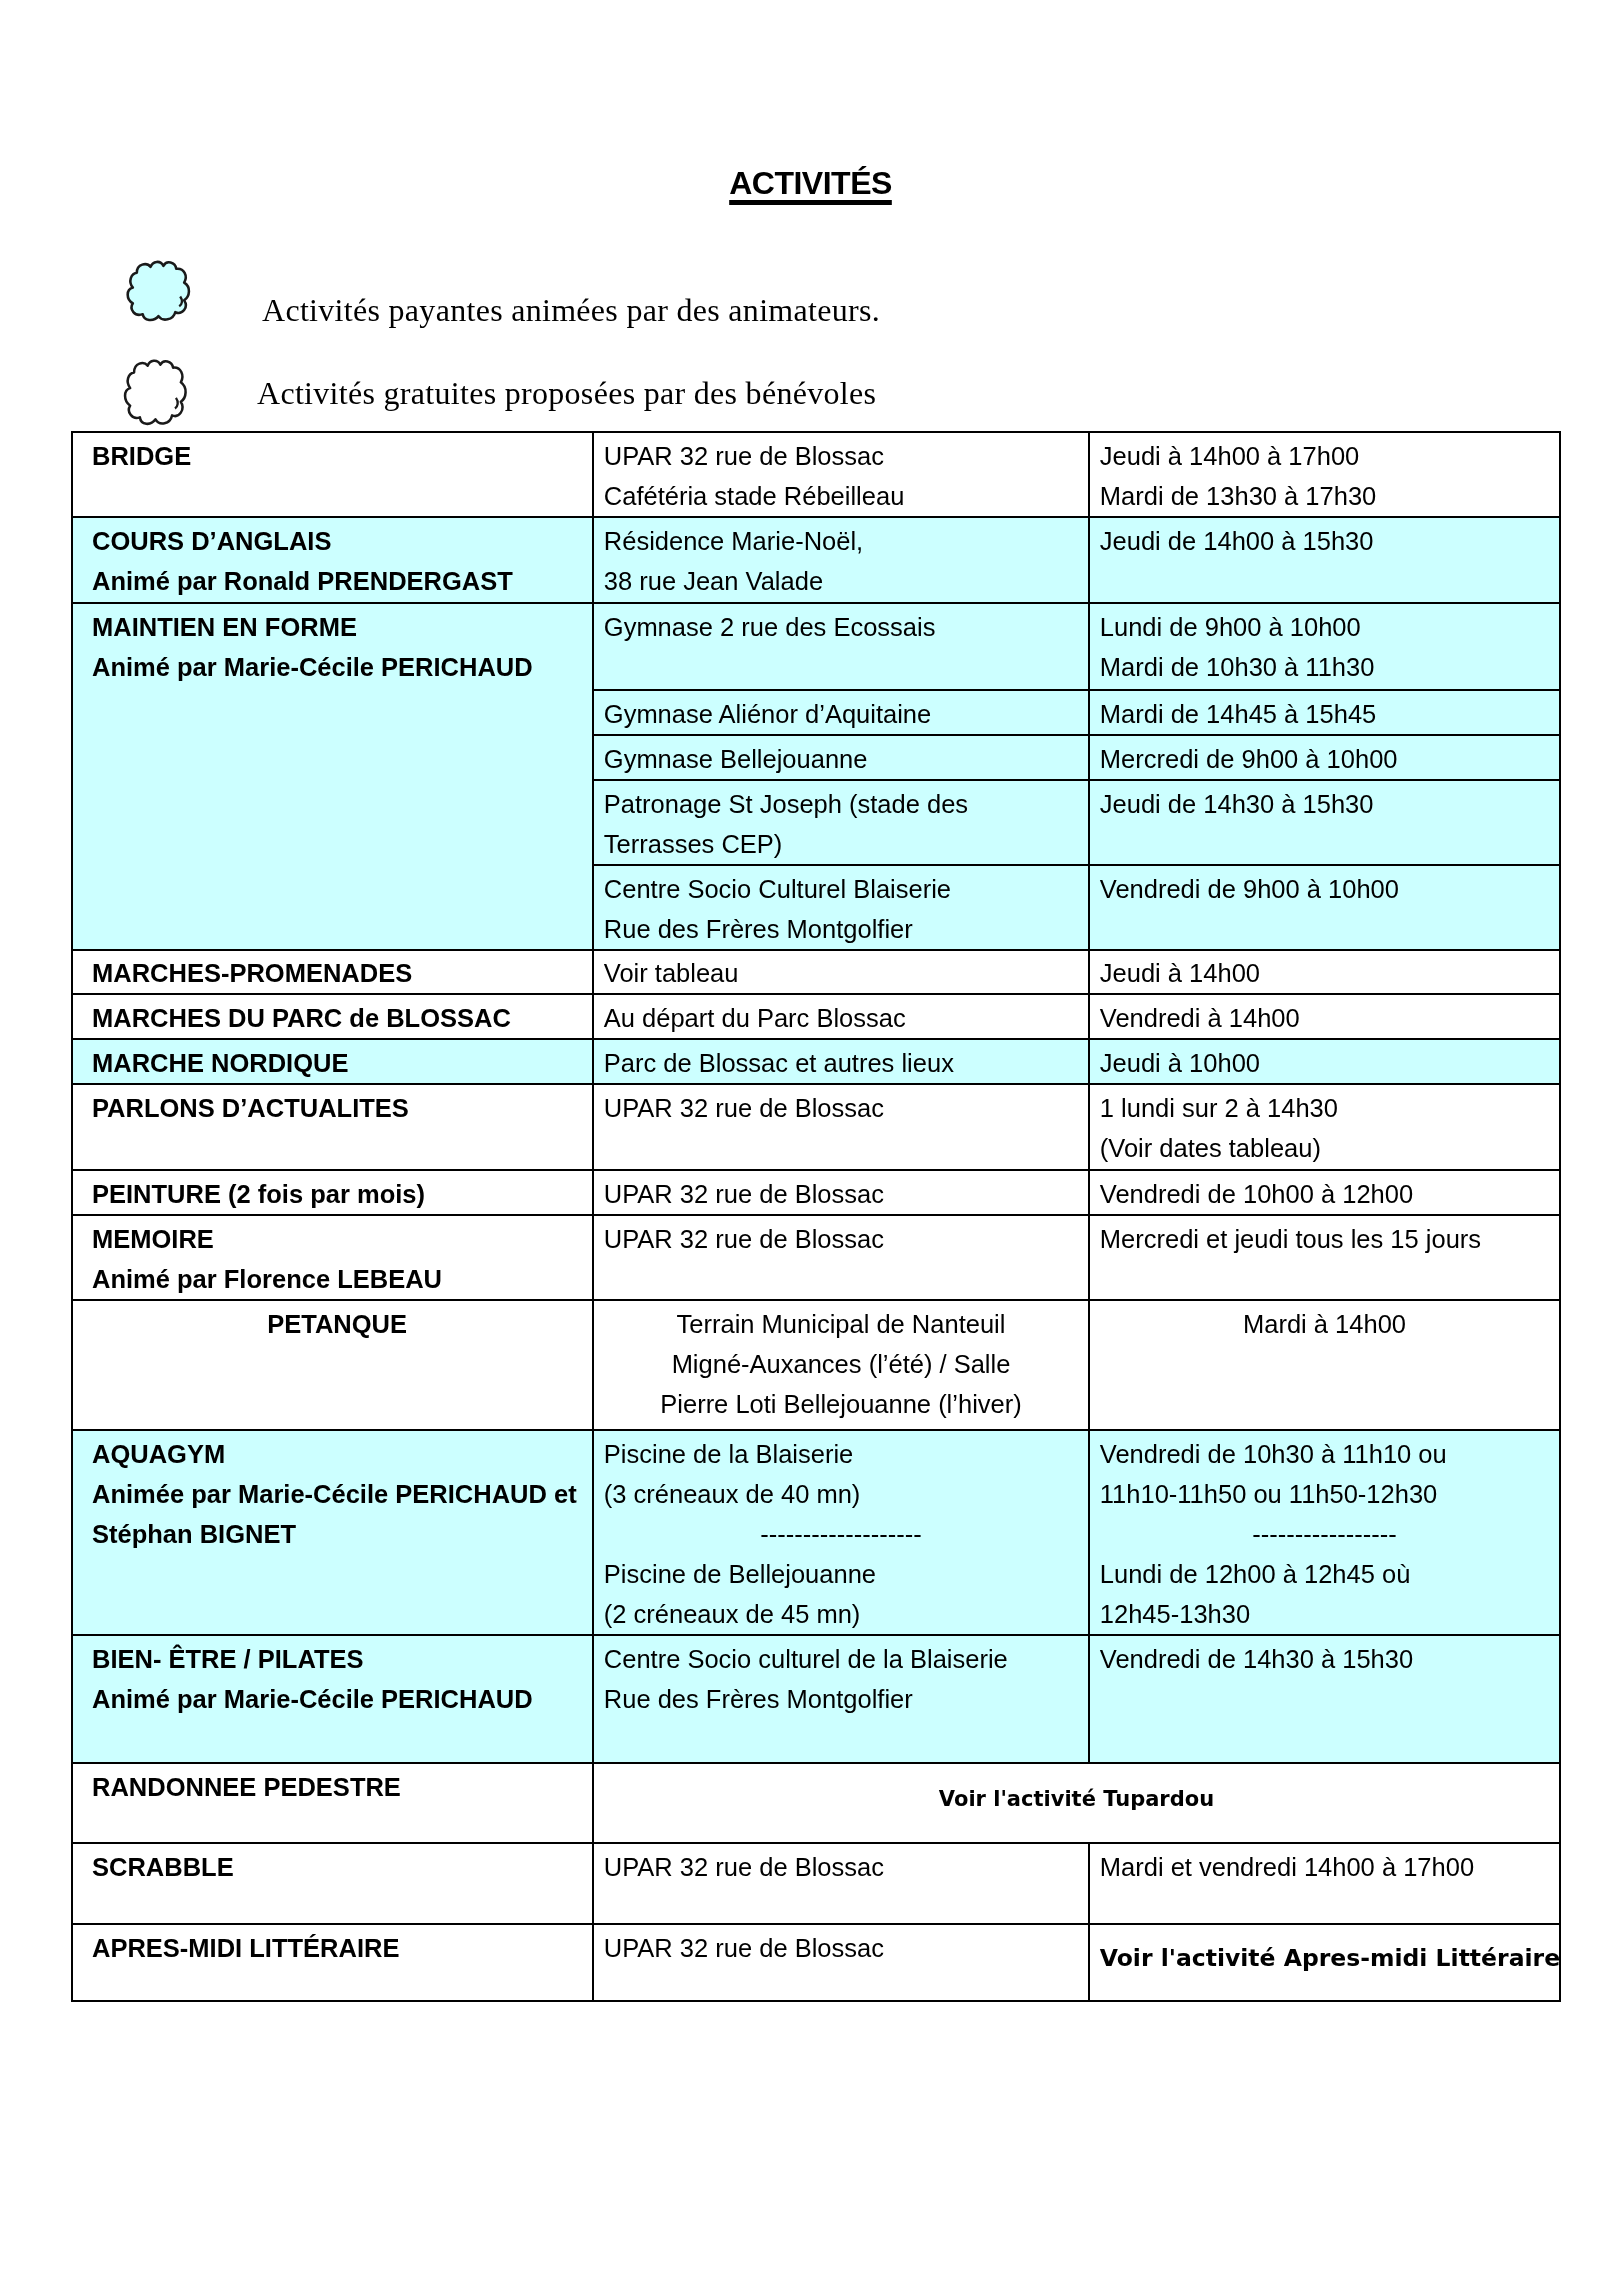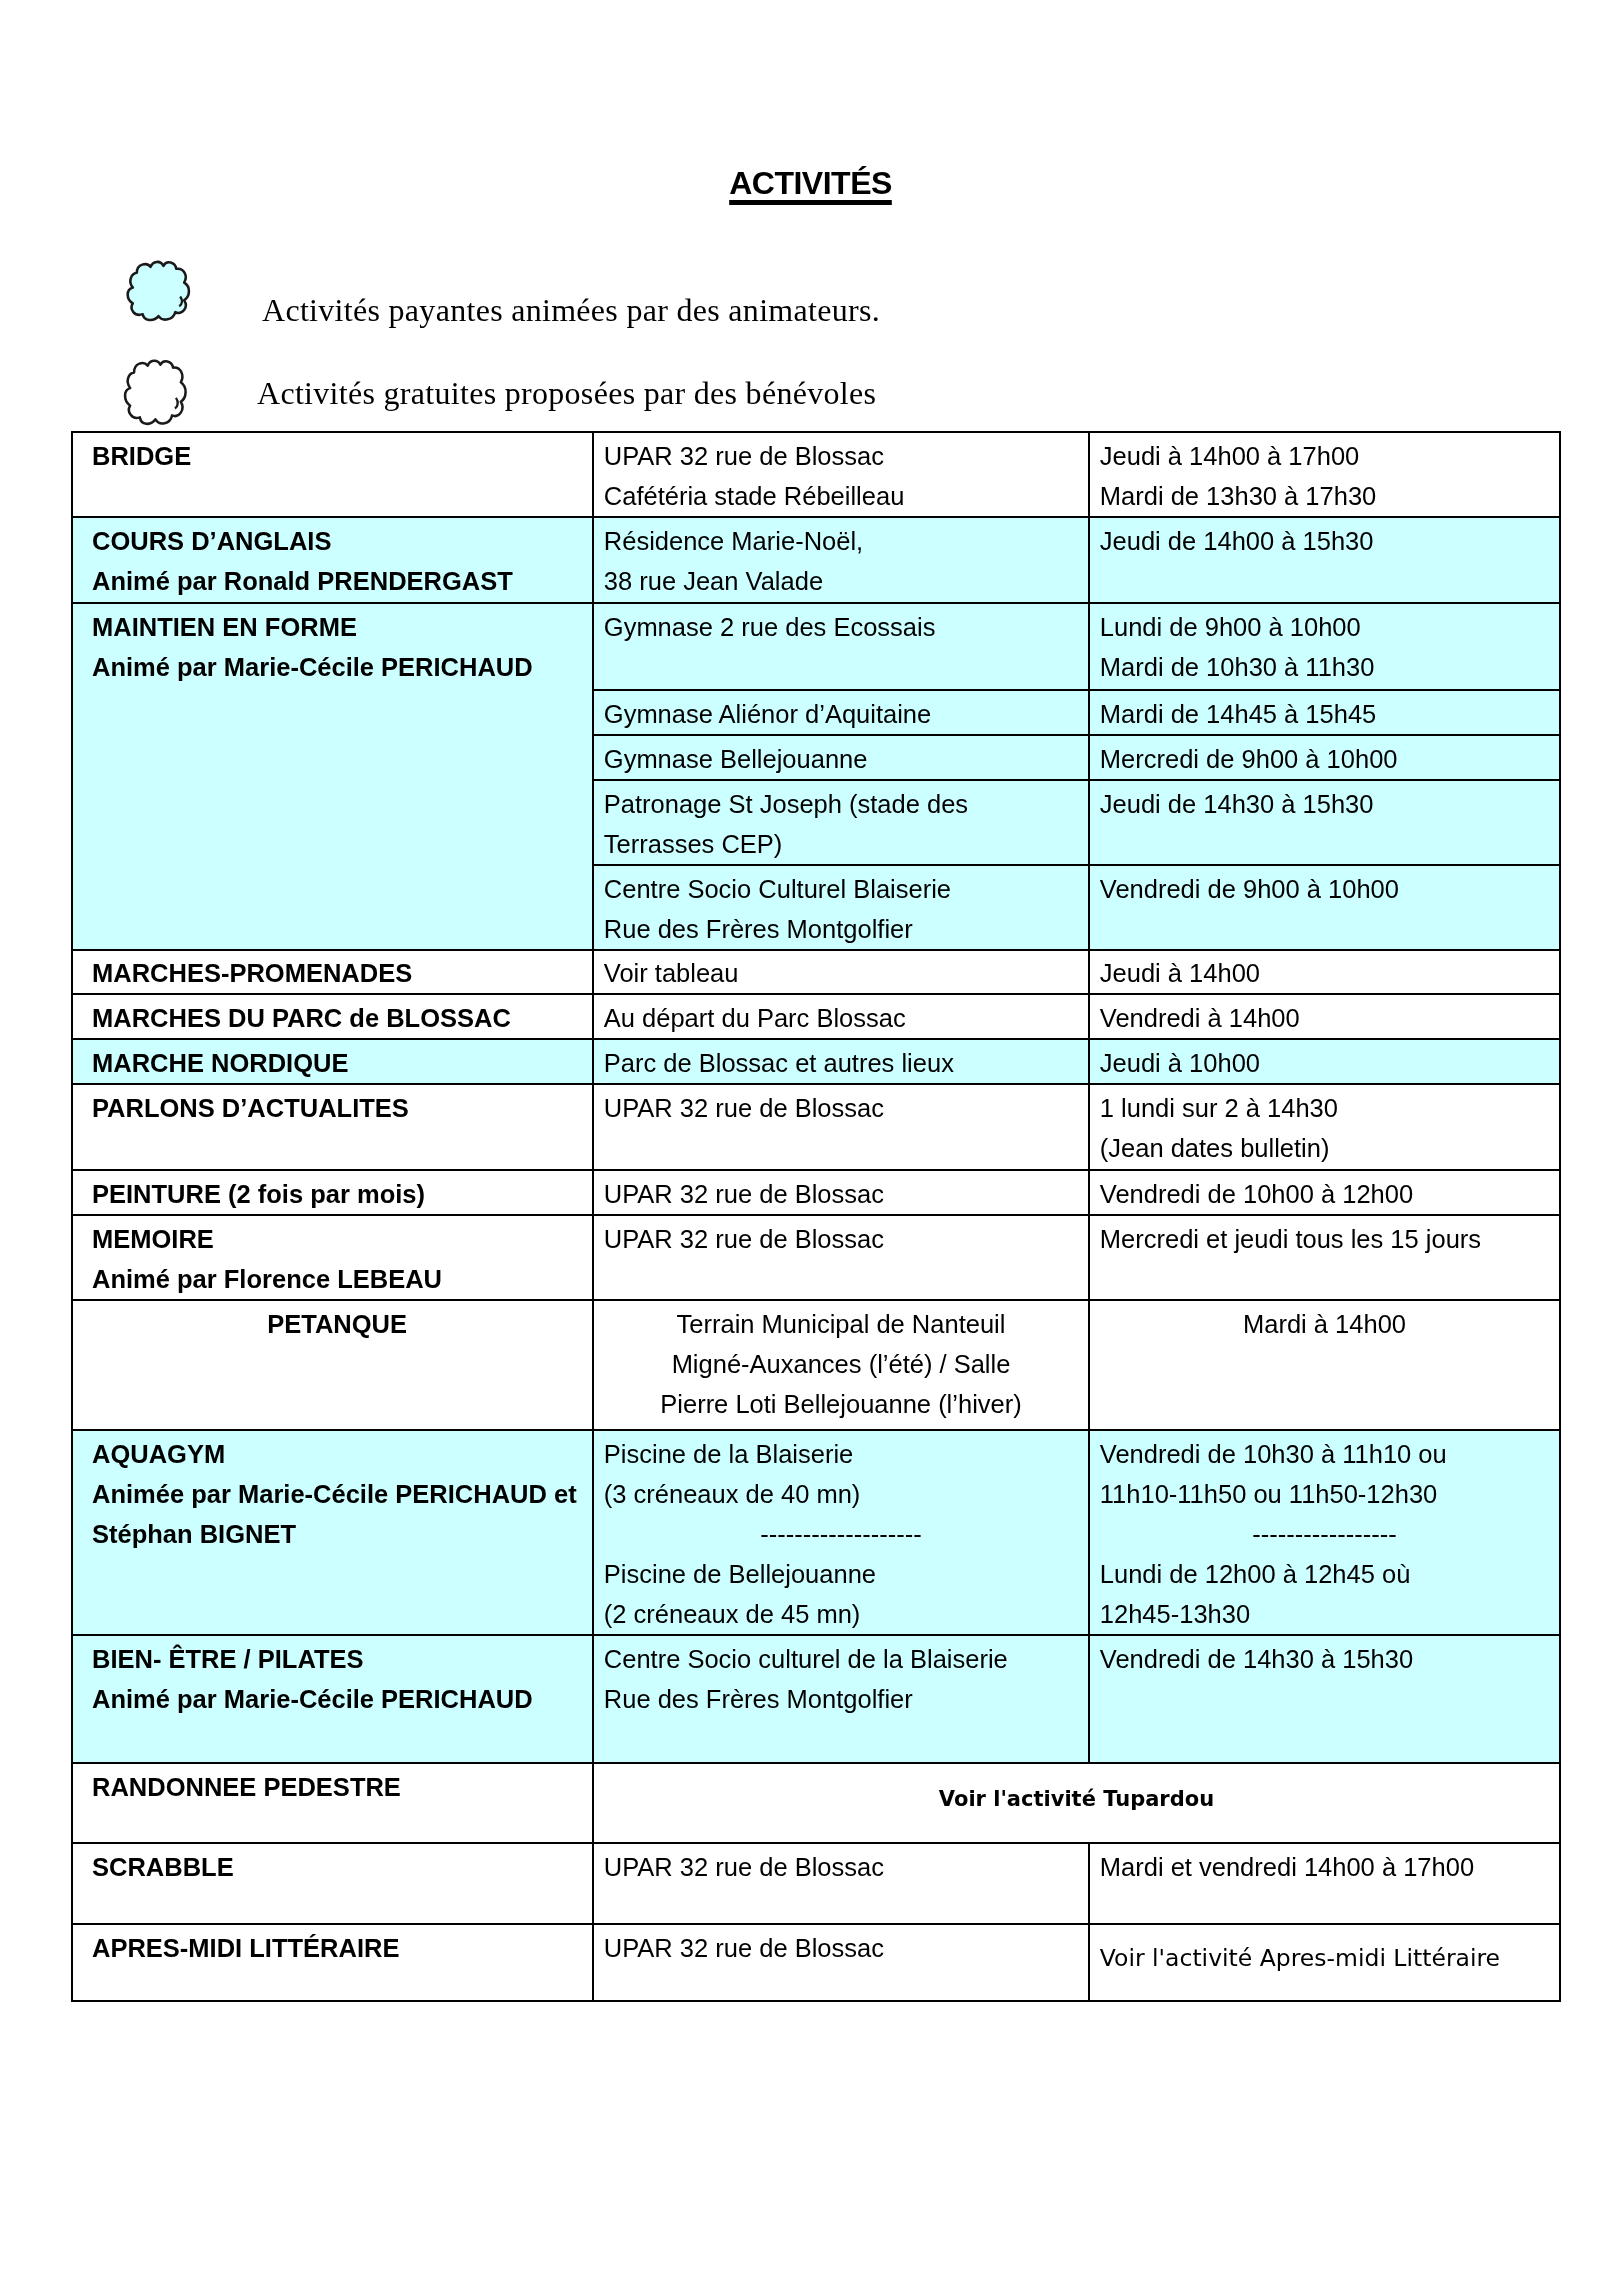--- a/index.html
+++ b/index.html
@@ -9,21 +9,21 @@
   .legend-text { position:absolute; font-family:"Liberation Serif", serif; font-size:32px; white-space:nowrap; letter-spacing:0.3px; }
   table.grid { position:absolute; left:71px; top:431px; width:1489px; border-collapse:collapse; table-layout:fixed; }
   table.grid td { border:2px solid #000; vertical-align:top; padding:2.9px 9.8px 0 9.8px; font-size:25.5px; line-height:40px; box-sizing:border-box; white-space:nowrap; overflow:hidden; }
   table.grid td.c1 { font-weight:bold; padding-left:19px; }
   table.grid tr.paid td.c1, table.grid td.paid { background:#ccffff; }
   .line { display:block; }
   .center { text-align:center; }
   .din { font-family:"DejaVu Sans", sans-serif; }
   td.merged { text-align:center; vertical-align:top; }
   td.merged .din { font-size:21px; line-height:40px; padding-top:11.8px; display:block;font-weight:bold; }
-  td .din-small { font-family:"DejaVu Sans", sans-serif; font-size:23.5px; display:block; padding-top:9.8px; }
+  td .din-small { font-family:"DejaVu Sans", sans-serif; font-size:23.5px; display:block; padding-top:9.8px;font-weight:bold; }
 </style>
 </head>
 <body>
 
 <div class="title">ACTIVITÉS</div>
 
 <div>
   <svg class="cloud" style="left:123px;top:257px;" width="71" height="69" viewBox="0 0 72 70">
     <path d="M14 16 C14 7 24 5 28 10 C30 4 38 3 41 9 C44 3 53 5 54 12 C62 11 66 19 62 26 C69 30 68 40 62 44 C67 51 60 59 53 56 C51 64 40 66 36 60 C31 66 21 65 20 58 C12 61 6 53 10 47 C3 43 3 33 10 31 C5 25 8 17 14 16 Z" fill="#ccffff" stroke="#1a1a1a" stroke-width="2.6" stroke-linejoin="round"></path>
     <path d="M58 40 C61 44 60 48 57 50" fill="none" stroke="#1a1a1a" stroke-width="2.4"></path>
@@ -152,21 +152,21 @@
       </tr>
       <tr style="height: 86px;">
         <td class="c1" rowspan="1">
           <span class="line">PARLONS D’ACTUALITES</span>
         </td>
         <td class="">
           <span class="line">UPAR 32 rue de Blossac</span>
         </td>
         <td class="">
           <span class="line">1 lundi sur 2 à 14h30</span>
-          <span class="line">(Jean dates bulletin)</span>
+          <span class="line">(Voir dates tableau)</span>
         </td>
       </tr>
       <tr style="height: 44px;">
         <td class="c1" rowspan="1">
           <span class="line">PEINTURE (2 fois par mois)</span>
         </td>
         <td class="">
           <span class="line">UPAR 32 rue de Blossac</span>
         </td>
         <td class="">

